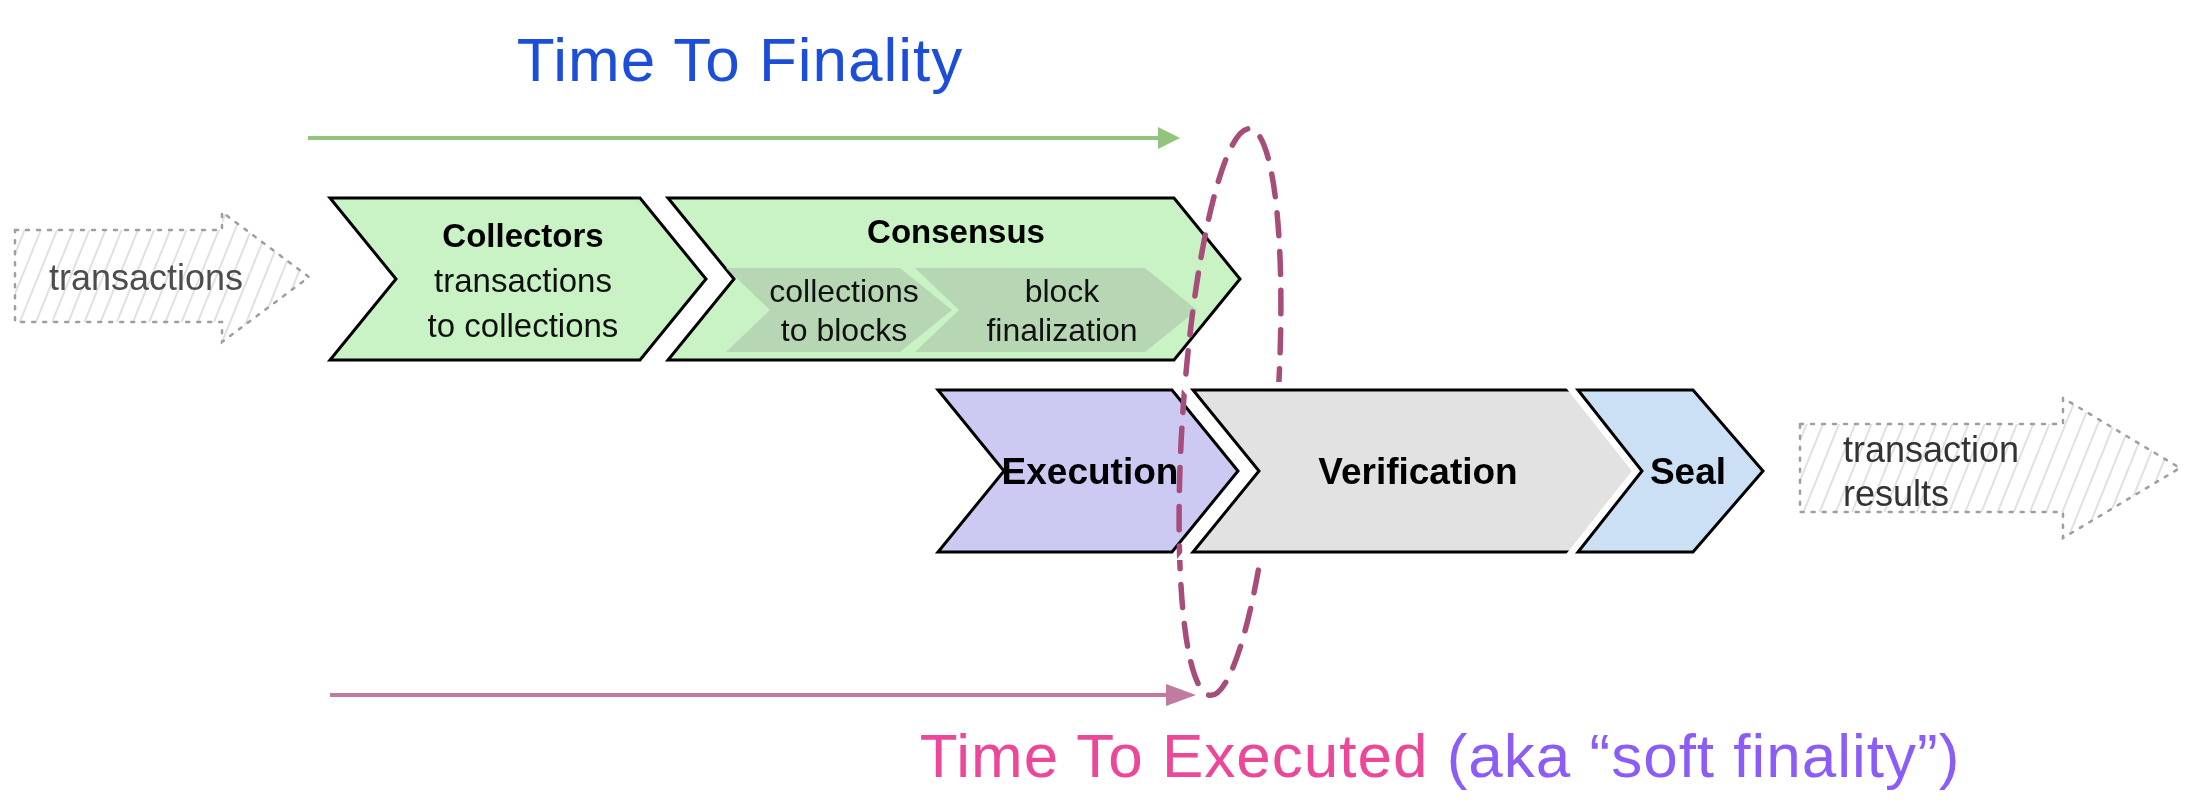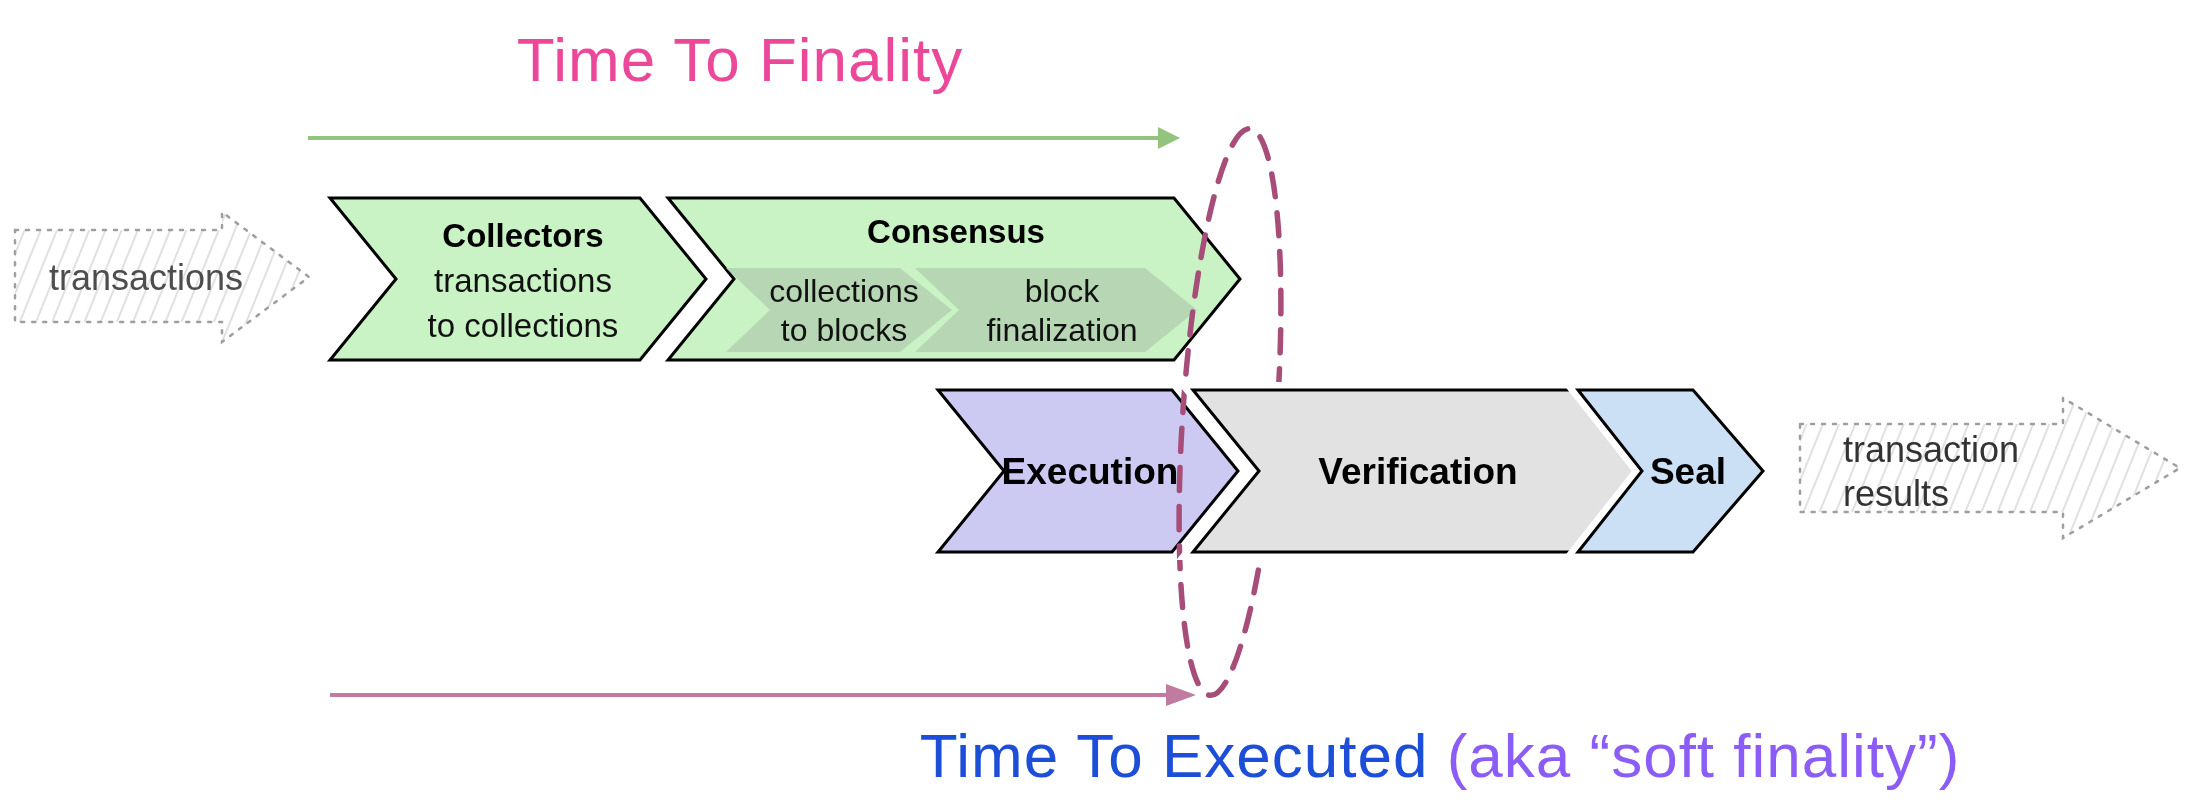--- a/index.html
+++ b/index.html
@@ -18,23 +18,23 @@
   .stage-title-lg{font-weight:bold;font-size:37px;fill:#000000;}
   .sketch-label{font-size:36px;fill:#4d4d4d;}
   .sketch-label-dark{font-size:36px;fill:#333333;}
   .headline{
     position:absolute;
     text-align:center;
     font-size:62px;
     letter-spacing:1px;
     white-space:nowrap;
   }
-  #title-top{left:340px;top:24px;width:800px;color:#ec4899;}
+  #title-top{left:340px;top:24px;width:800px;color:#1d4ed8;}
   #title-bottom{left:640px;top:720px;width:1600px;}
-  #title-bottom .highlight{color:#1d4ed8;}
+  #title-bottom .highlight{color:#ec4899;}
   #title-bottom .suffix{color:#8b5cf6;}
 </style>
 </head>
 <body>
 
 <div id="canvas">
 
   <div id="title-top" class="headline">Time To Finality</div>
 
   <div id="title-bottom" class="headline"><span class="highlight">Time To Executed</span><span class="suffix"> (aka “soft finality”)</span></div>

